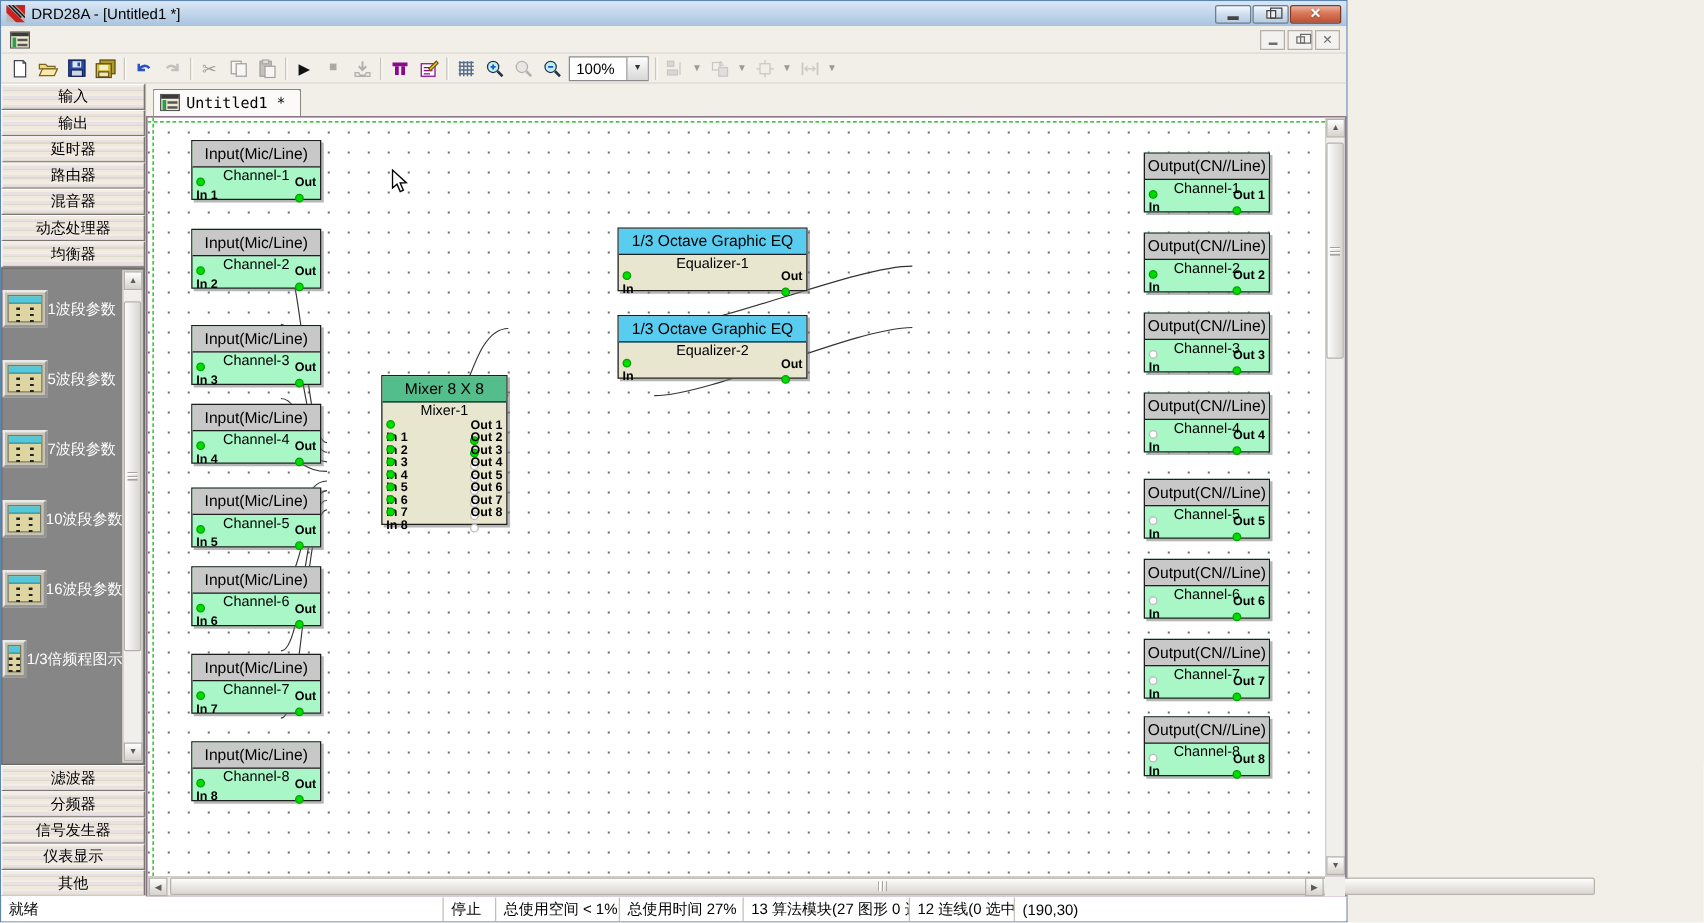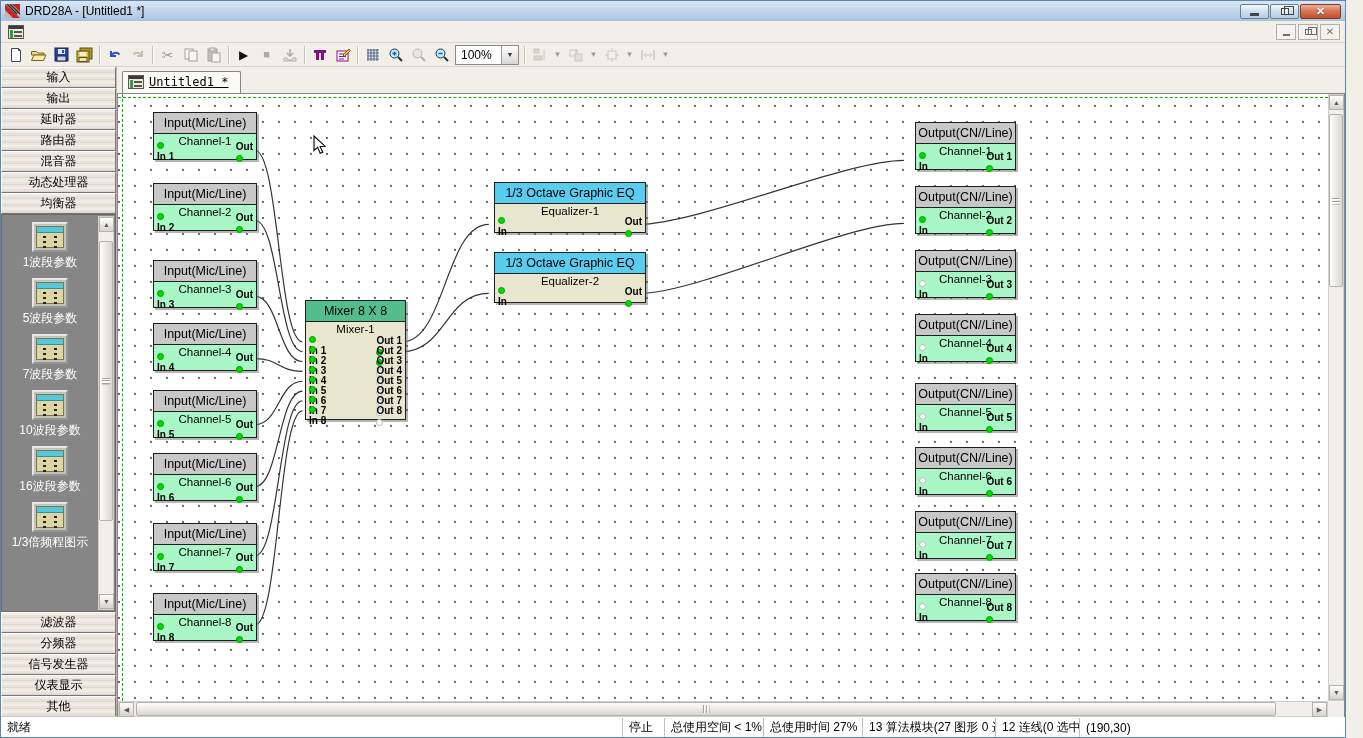--- a/index.html
+++ b/index.html
@@ -1,18 +1,18 @@
 <!DOCTYPE html>
 <html><head>
 <meta charset="utf-8">
 <style>
   * { box-sizing: border-box; margin: 0; padding: 0; }
   html,body { width:1363px; height:738px; overflow:hidden; }
   body { font-family:"Liberation Sans",sans-serif; font-size:12px; color:#000; background:#f2efe9; position:relative; }
-  .window { width:1346px; height:738px; border:1px solid #5e86ae; display:flex; flex-direction:column; }
+  .window { width:1078px; height:738px; border:1px solid #5e86ae; display:flex; flex-direction:column; }
 
   
   .titlebar { height:20px; background:linear-gradient(#d9e7f5,#bcd2e8 60%,#a9c3de); display:flex; align-items:center; padding:0 4px; flex:none; }
   .app-logo { width:15px; height:14px; margin-right:5px; flex:none; }
   .title-text { font-size:12px; }
   .win-buttons { margin-left:auto; display:flex; gap:1px; }
   .win-btn { width:29px; height:15px; border:1px solid #6f7e8c; border-radius:2px; background:linear-gradient(#f5fafe,#cfdeee 50%,#b7cce2); display:flex; align-items:center; justify-content:center; }
   .win-btn.close { width:41px; background:linear-gradient(#f0b09a,#d97b5c 40%,#c14f31); border-color:#7e3a25; }
   .glyph-min { width:9px; height:3px; background:#444; margin-top:6px; }
   .glyph-restore { width:8px; height:7px; border:1px solid #444; position:relative; background:#eee; }
@@ -42,39 +42,39 @@
   
   .mainrow { flex:1; display:flex; min-height:0; }
 
   
   .sidebar { width:116px; flex:none; background:#d6d2ca; display:flex; flex-direction:column; border-right:1px solid #b9b5ad; }
   .group-btn { height:21px; flex:none; display:flex; align-items:center; justify-content:center; font-size:12px;
     border:1px solid; border-color:#ffffff #7a7670 #7a7670 #ffffff;
     background:repeating-linear-gradient(180deg,#f3ece2 0 2px,#e9e0e4 2px 4px,#ddd8cc 4px 5px,#efe9dd 5px 7px); }
   .palette { flex:1; background:#868686; border:1px solid #6a6a6a; position:relative; overflow:hidden; }
   .pal-items { position:absolute; left:0; top:0; width:96px; }
-  .palette-item { display:flex; flex-direction:column; align-items:center; padding-top:7px; height:56px; }
+  .palette-item { display:flex; flex-direction:row; align-items:center; padding-top:7px; height:56px; }
   .pal-icon { width:36px; height:30px; border:2px outset #e9e9e9; background:#c6c2b4; padding:2px; position:relative; }
   .pal-icon-inner { width:100%; height:100%; background:#ddd6a2; border:1px solid #77775a; position:relative; }
   .pal-icon-bar { position:absolute; left:0; top:0; right:0; height:6px; background:#52c8da; border-bottom:1px solid #3d8e9a; }
   .pal-dots { position:absolute; top:9px; width:3px; height:13px; background:repeating-linear-gradient(180deg,#222 0 2px,transparent 2px 5px); }
   .pal-label { color:#fff; font-size:12px; margin-top:2px; white-space:nowrap; }
 
   
   .sb-track { background:#f1efec; border:1px solid #d2cfc9; }
   .sb-arrow { position:absolute; width:15px; height:15px; background:linear-gradient(#fefefe,#d6d3cd); border:1px solid #b5b2ab; display:flex; align-items:center; justify-content:center; color:#5b5b5b; font-size:7px; }
   .sb-thumb { position:absolute; background:linear-gradient(90deg,#fdfdfd,#d9d6d0); border:1px solid #b5b2ab; border-radius:2px; }
   .sb-thumb.h { background:linear-gradient(180deg,#fdfdfd,#d9d6d0); }
   .grip { position:absolute; left:50%; top:50%; transform:translate(-50%,-50%); width:8px; height:7px;
     background:repeating-linear-gradient(180deg,#a6a39d 0 1px,#fff 1px 2px,transparent 2px 3px); }
   .grip.h { width:7px; height:8px; background:repeating-linear-gradient(90deg,#a6a39d 0 1px,#fff 1px 2px,transparent 2px 3px); }
   .pal-scroll { position:absolute; right:1px; top:1px; bottom:1px; width:16px; }
 
   
-  .docarea { flex:1; display:flex; flex-direction:column; min-width:0; background:#f2efe9;text-decoration:underline; }
+  .docarea { flex:1; display:flex; flex-direction:column; min-width:0; background:#f2efe9; }
   .tabbar { height:26px; flex:none; display:flex; align-items:flex-end; padding-left:5px; }
   .tab { display:flex; align-items:center; gap:5px; background:#fbfaf8; border:1px solid #898581; border-bottom:none; border-radius:2px 2px 0 0; padding:3px 12px 4px 5px; font-family:"DejaVu Sans Mono",monospace; font-size:12px; }
   .doc-frame { flex:1; border:1px solid #898581; border-bottom:none; position:relative; background:#701a75; min-height:0; }
   .canvas { position:absolute; left:0; top:0; right:16px; bottom:16px; overflow:hidden; background:#fff;
     background-image:radial-gradient(circle,#6d6d6d 0.9px,transparent 1.1px); background-size:16px 16px; background-position:9px 4px; }
   .guide-h { position:absolute; left:0; right:0; top:3px; border-top:1px dashed #00b400; }
   .guide-v { position:absolute; top:0; bottom:0; left:4px; border-left:1px dashed #00b400; }
   .vscroll { position:absolute; right:0; top:0; bottom:16px; width:16px; }
   .hscroll { position:absolute; left:0; bottom:0; right:16px; height:16px; }
   .sb-corner { position:absolute; right:0; bottom:0; width:16px; height:16px; background:#f1efec; }

